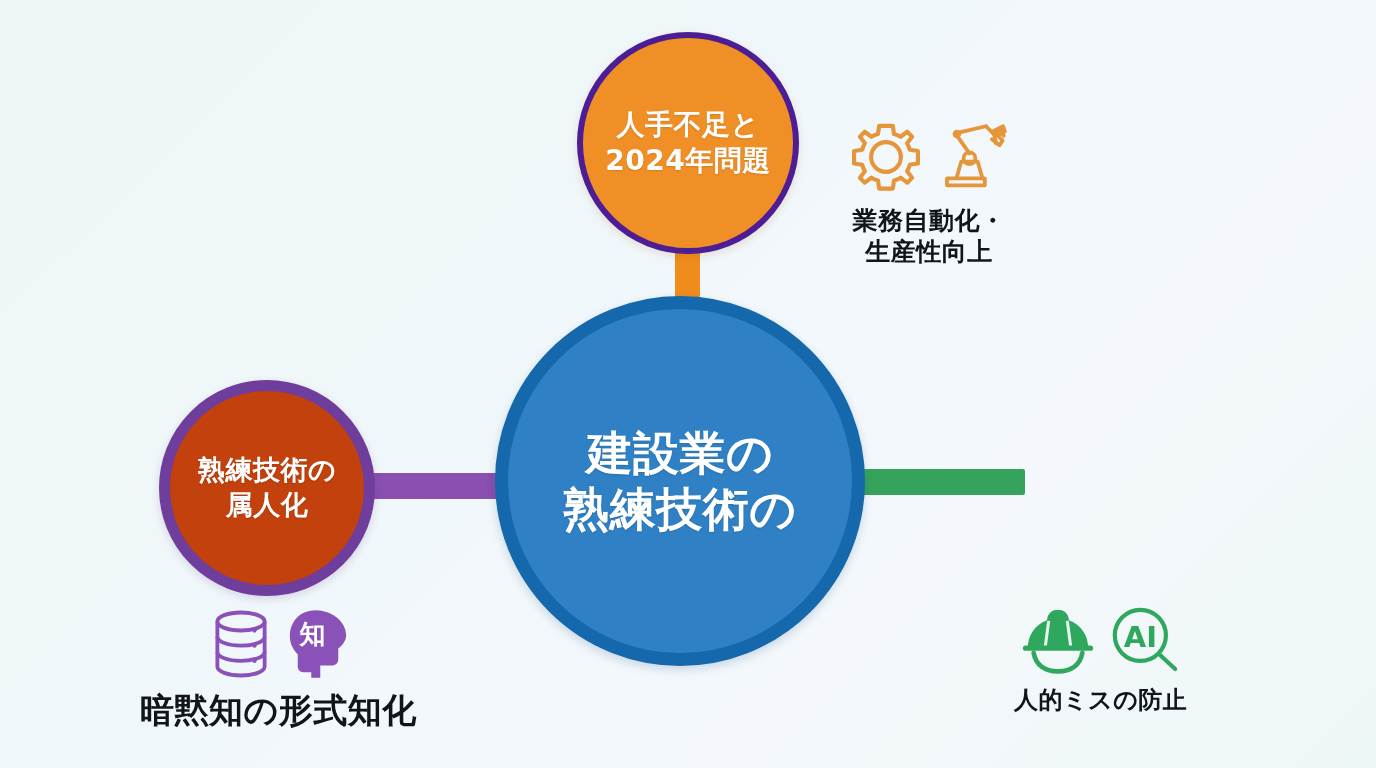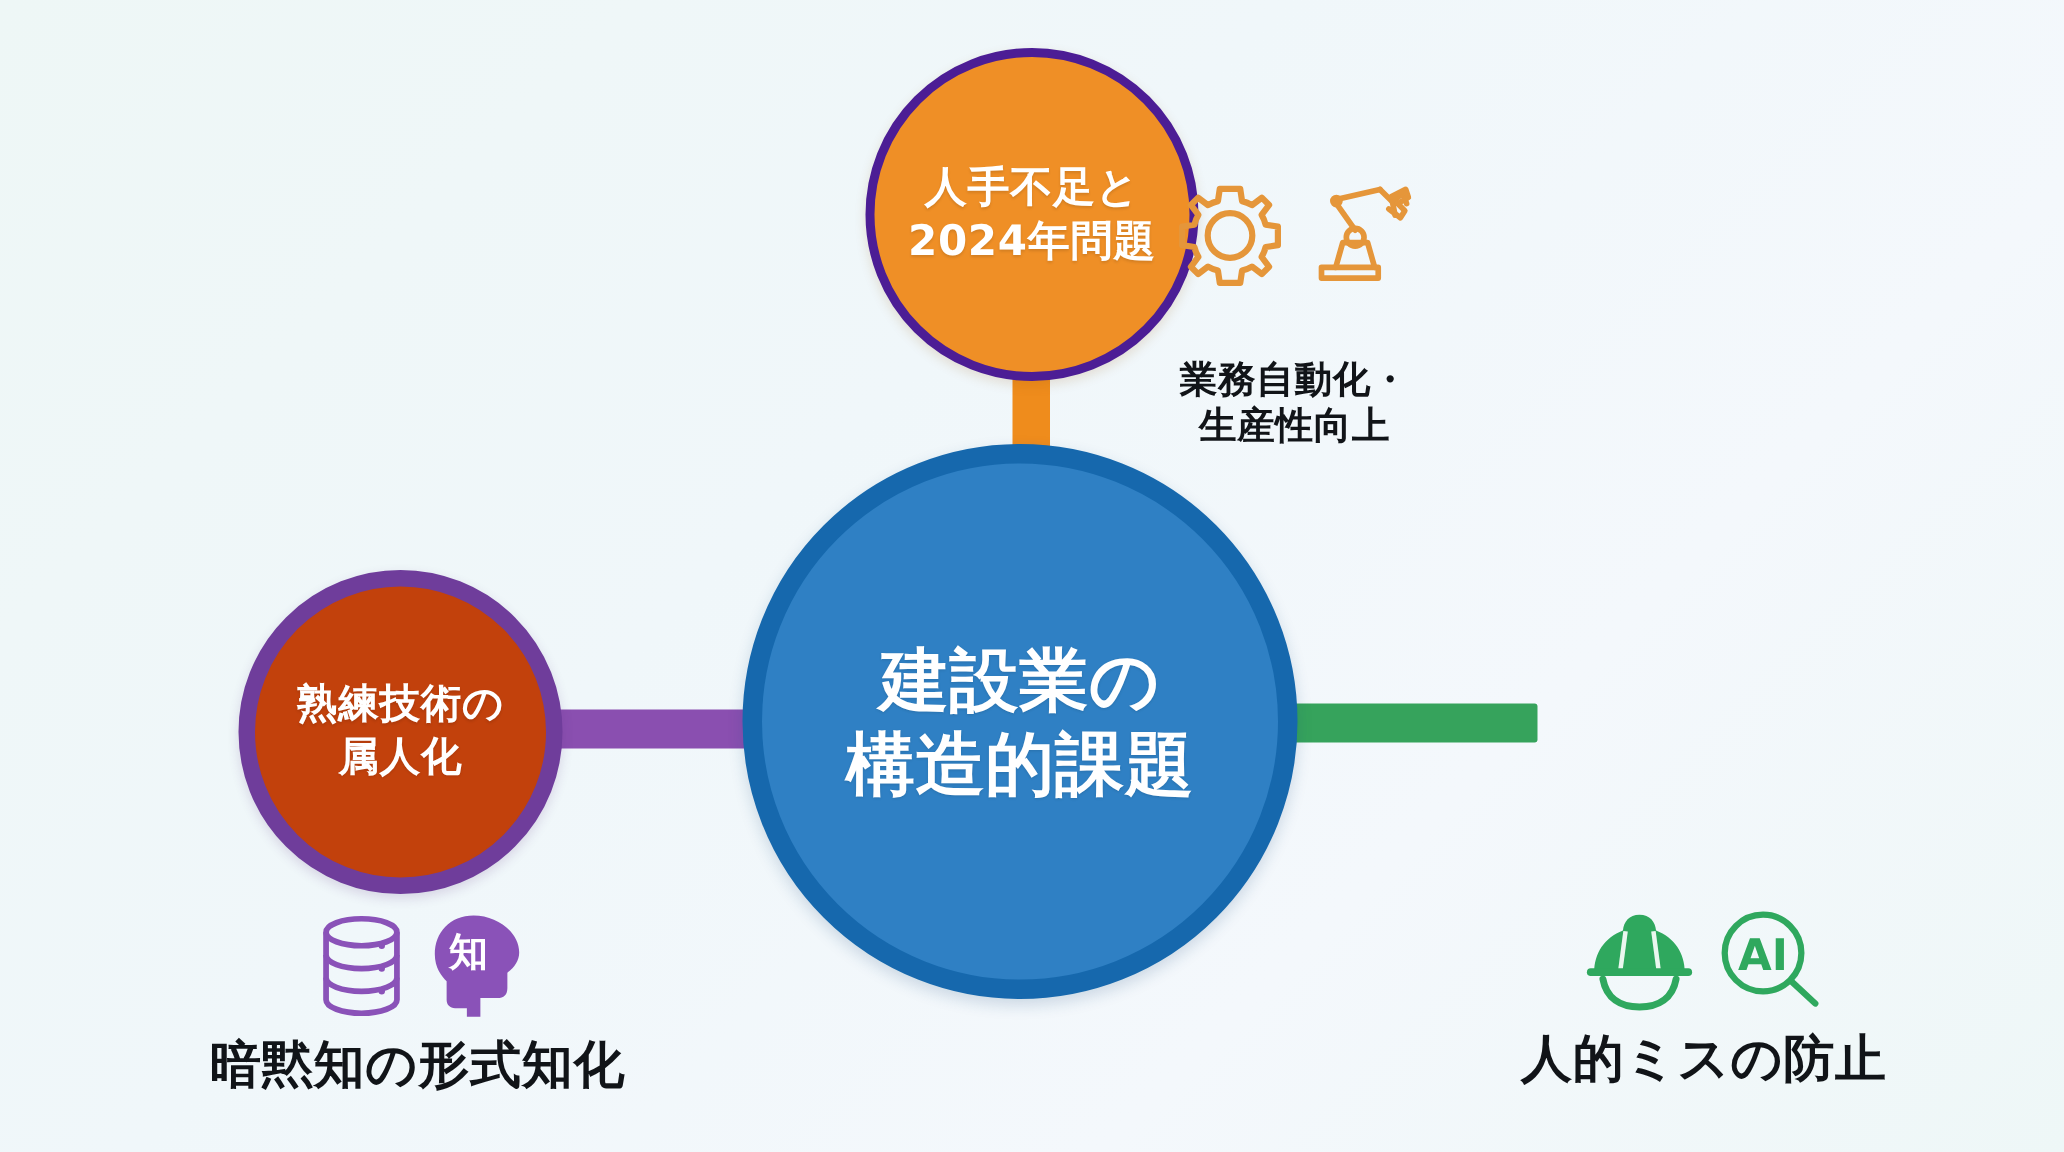--- a/index.html
+++ b/index.html
@@ -115,28 +115,28 @@
     margin-top: 6px;
     color: #111418;
     font-weight: 700;
     font-size: 25px;
     line-height: 1.22;
     white-space: pre-line;
     text-align: center;
     letter-spacing: 0.5px;
   }
 
-  .sat-auto    { left: 781px; top: 118px; gap: 32px; }
+  .sat-auto    { left: 847px; top: 118px; }
   .sat-auto .caption { font-size: 25px; }
 
   .sat-tacit   { left: 140px; top: 608px; }
   .sat-tacit .caption { font-size: 34px; }
 
   .sat-safety  { left: 1014px; top: 604px; }
-  .sat-safety .caption { font-size: 34px; }
+  .sat-safety .caption { font-size: 24px; }
 
   .head-char {
     position: absolute;
     color: #ffffff;
     font-weight: 700;
     font-size: 26px;
     left: 13px; top: 9px;
   }
   .head-wrap { position: relative; display: inline-block; }
 </style>
@@ -155,21 +155,21 @@
   </div>
 
   <div class="node node-left">
     <div class="node-label">熟練技術の
 属人化</div>
   </div>
 
 
   <div class="node node-center">
     <div class="node-label">建設業の
-構造的課題</div>
+熟練技術の</div>
   </div>
 
   <div class="satellite sat-auto">
     <div class="icon-row">
       <span>
         <svg width="78" height="78" viewBox="0 0 64 64" fill="none" stroke="#e5963a" stroke-width="3.4" stroke-linejoin="round">
           <path d="M32 6.5 L37.6 6.5 L38.6 13.2 A19.6 19.6 0 0 1 44 15.4 L49.4 11.3 L53.4 15.3 L49.3 20.7 A19.6 19.6 0 0 1 51.5 26.1 L58.2 27.1 L58.2 32.7 L58.2 37.3 L51.5 38.3 A19.6 19.6 0 0 1 49.3 43.7 L53.4 49.1 L49.4 53.1 L44 49 A19.6 19.6 0 0 1 38.6 51.2 L37.6 57.9 L32 57.9 L26.4 57.9 L25.4 51.2 A19.6 19.6 0 0 1 20 49 L14.6 53.1 L10.6 49.1 L14.7 43.7 A19.6 19.6 0 0 1 12.5 38.3 L5.8 37.3 L5.8 32.7 L5.8 27.1 L12.5 26.1 A19.6 19.6 0 0 1 14.7 20.7 L10.6 15.3 L14.6 11.3 L20 15.4 A19.6 19.6 0 0 1 25.4 13.2 L26.4 6.5 Z"></path>
           <circle cx="32" cy="32" r="12.2"></circle>
         </svg>
       </span>

